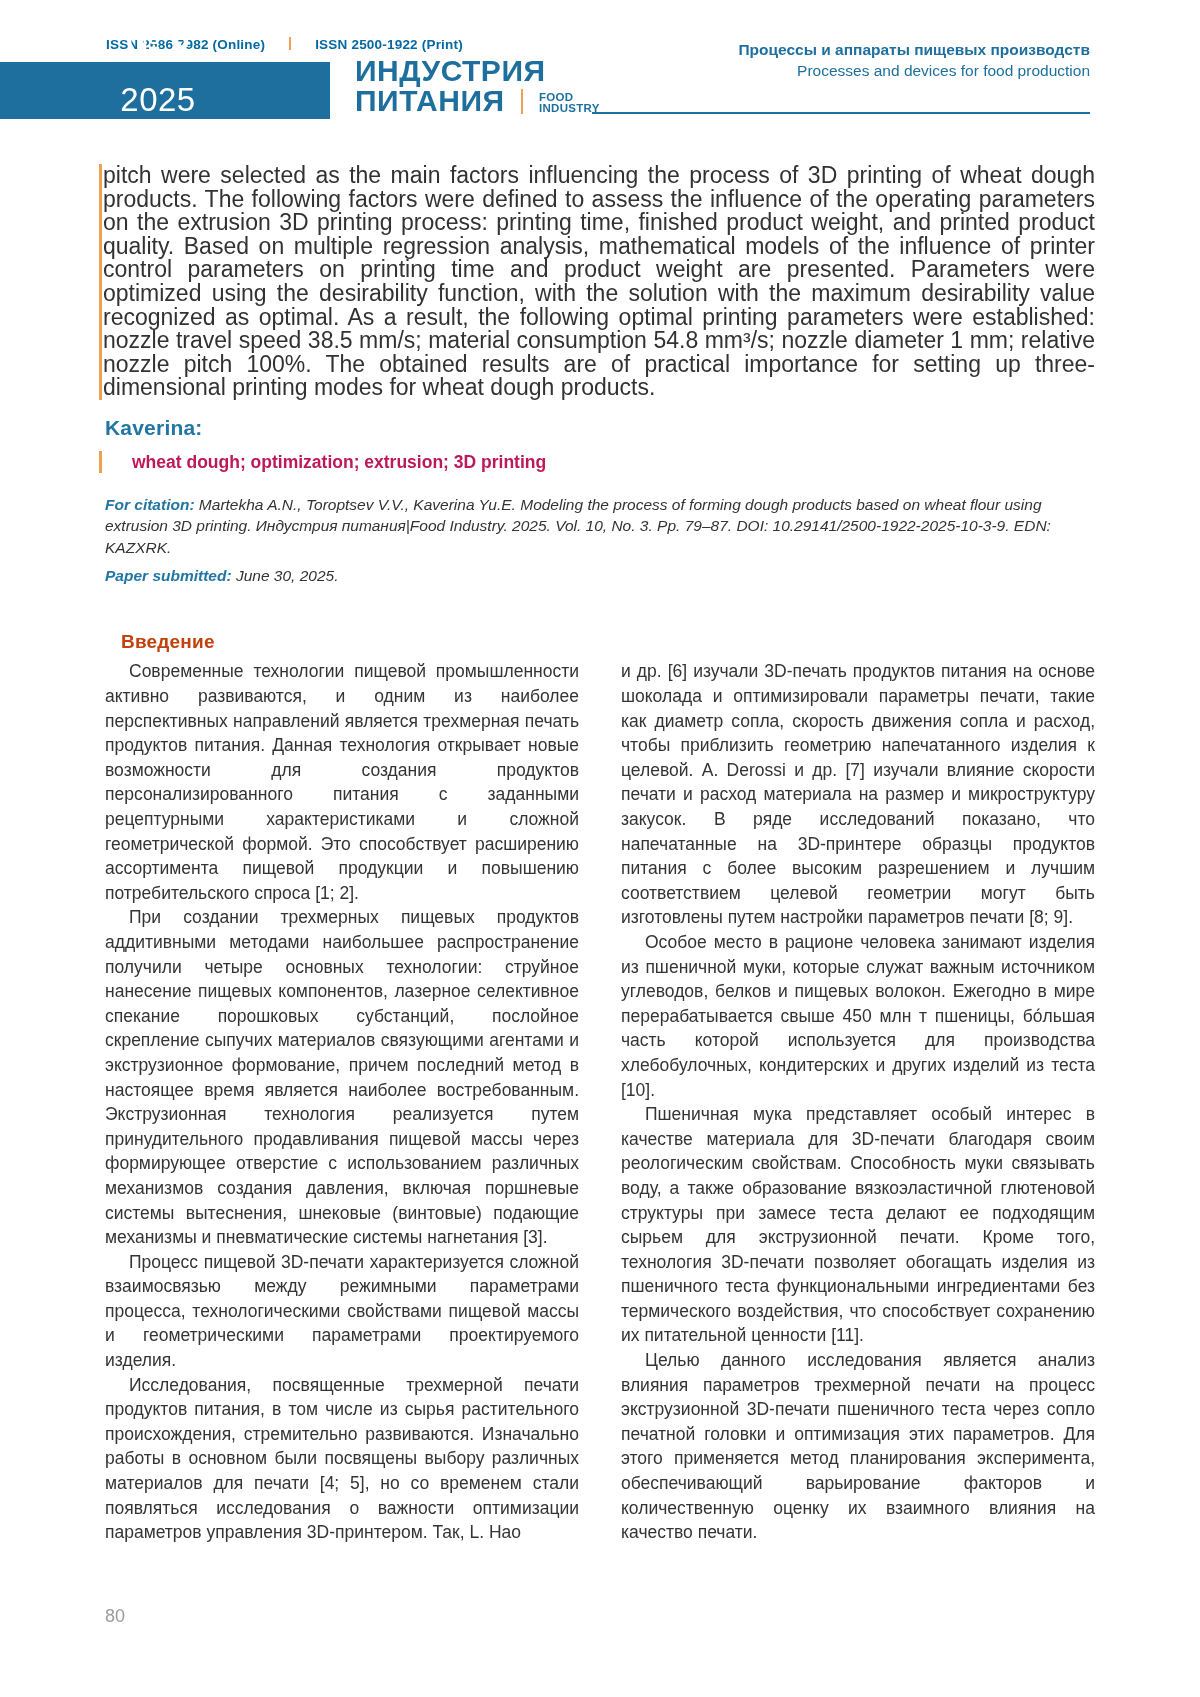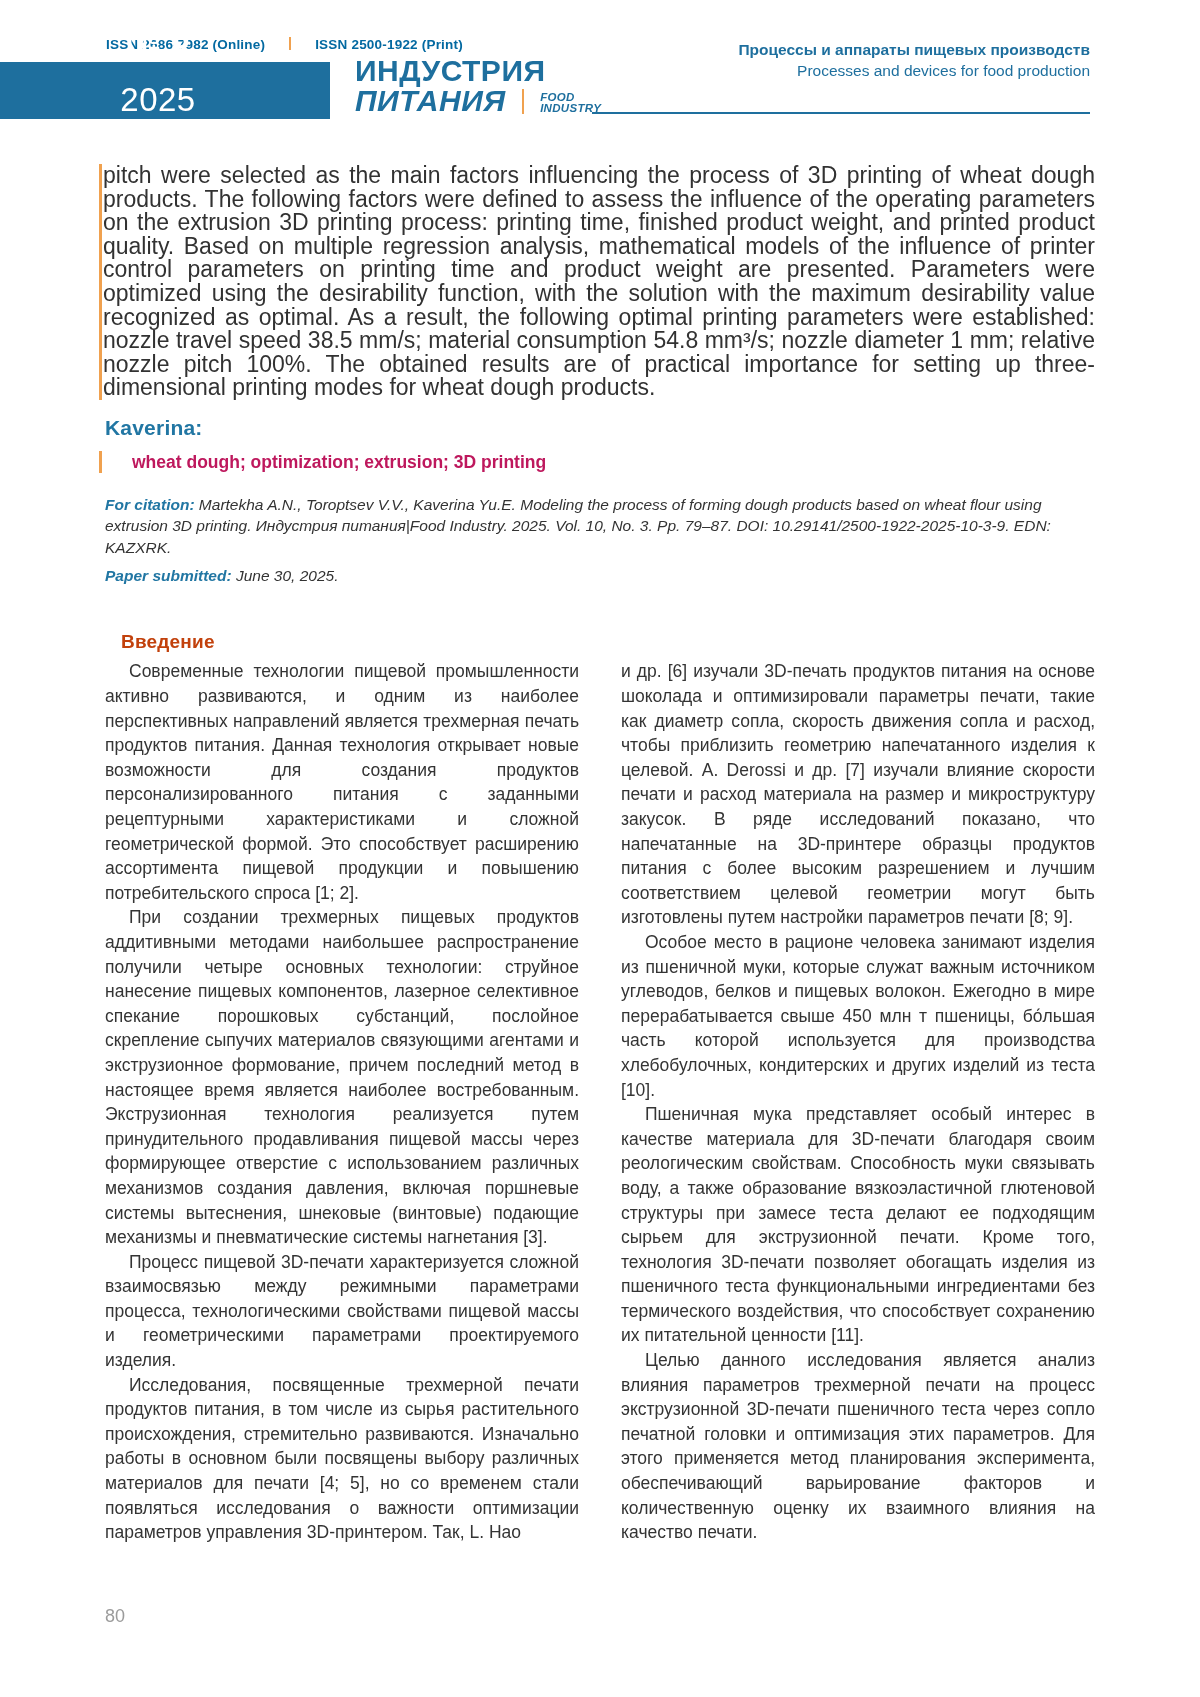--- a/index.html
+++ b/index.html
@@ -24,21 +24,21 @@
     display:flex;align-items:center;justify-content:flex-end;
     padding-right:14px;box-sizing:border-box;gap:12px;
     font-size:33px;letter-spacing:.5px;flex-direction:column;
   }
   .vol-banner b{font-weight:bold;}
   .vol-sep{width:2px;height:32px;background:rgba(255,255,255,.55);}
   .journal-title{
     position:absolute;left:355px;top:56px;
     color:#1e6f9e;font-weight:bold;line-height:30px;font-size:30px;letter-spacing:.5px;
   }
-  .jt-line2{display:flex;align-items:flex-end;gap:16px;font-style:italic;}
+  .jt-line2{display:flex;align-items:flex-end;gap:16px;}
   .jt-div{width:2.5px;height:25px;background:#f0a14f;margin-bottom:2px;}
   .jt-en{font-size:11.5px;line-height:11px;letter-spacing:.3px;padding-bottom:2px;}
   .section-head{
     position:absolute;right:110px;top:39px;text-align:right;
     color:#1e6f9e;font-size:15.5px;line-height:21px;
   }
   .section-head .ru{font-weight:bold;}
   .header-rule{
     position:absolute;top:112px;left:592px;width:498px;height:2px;background:#1e6f9e;
   }

